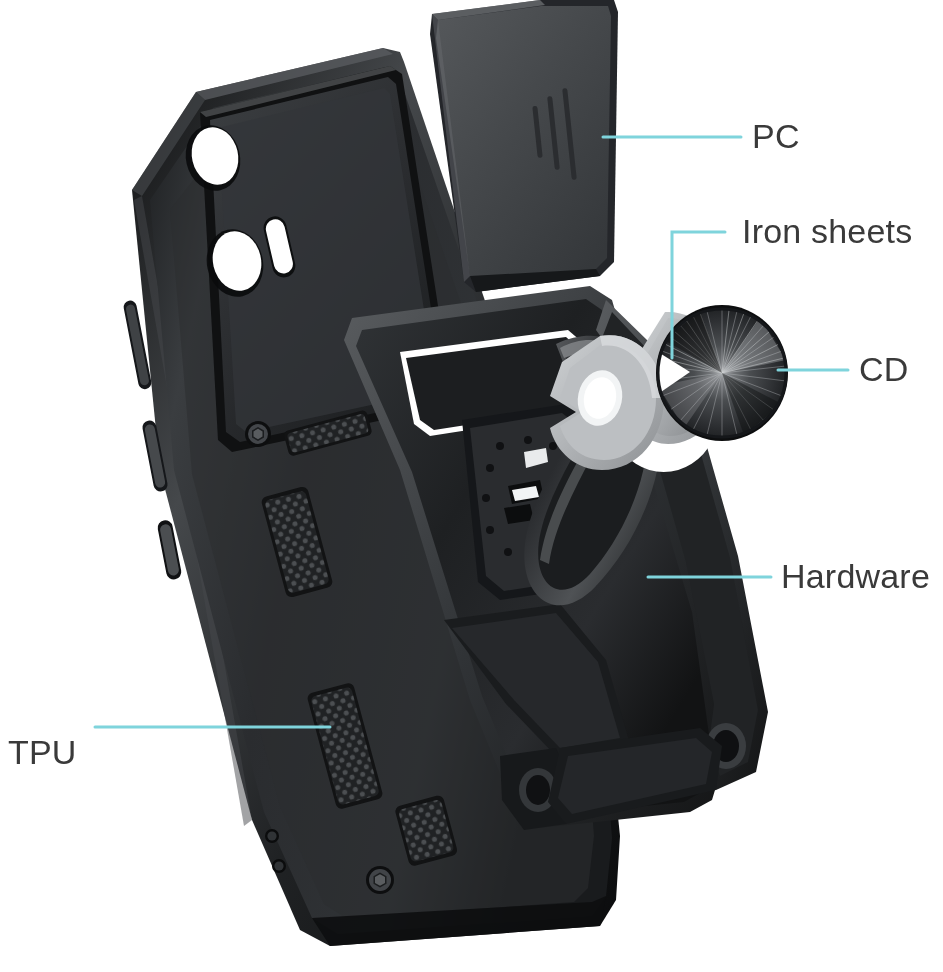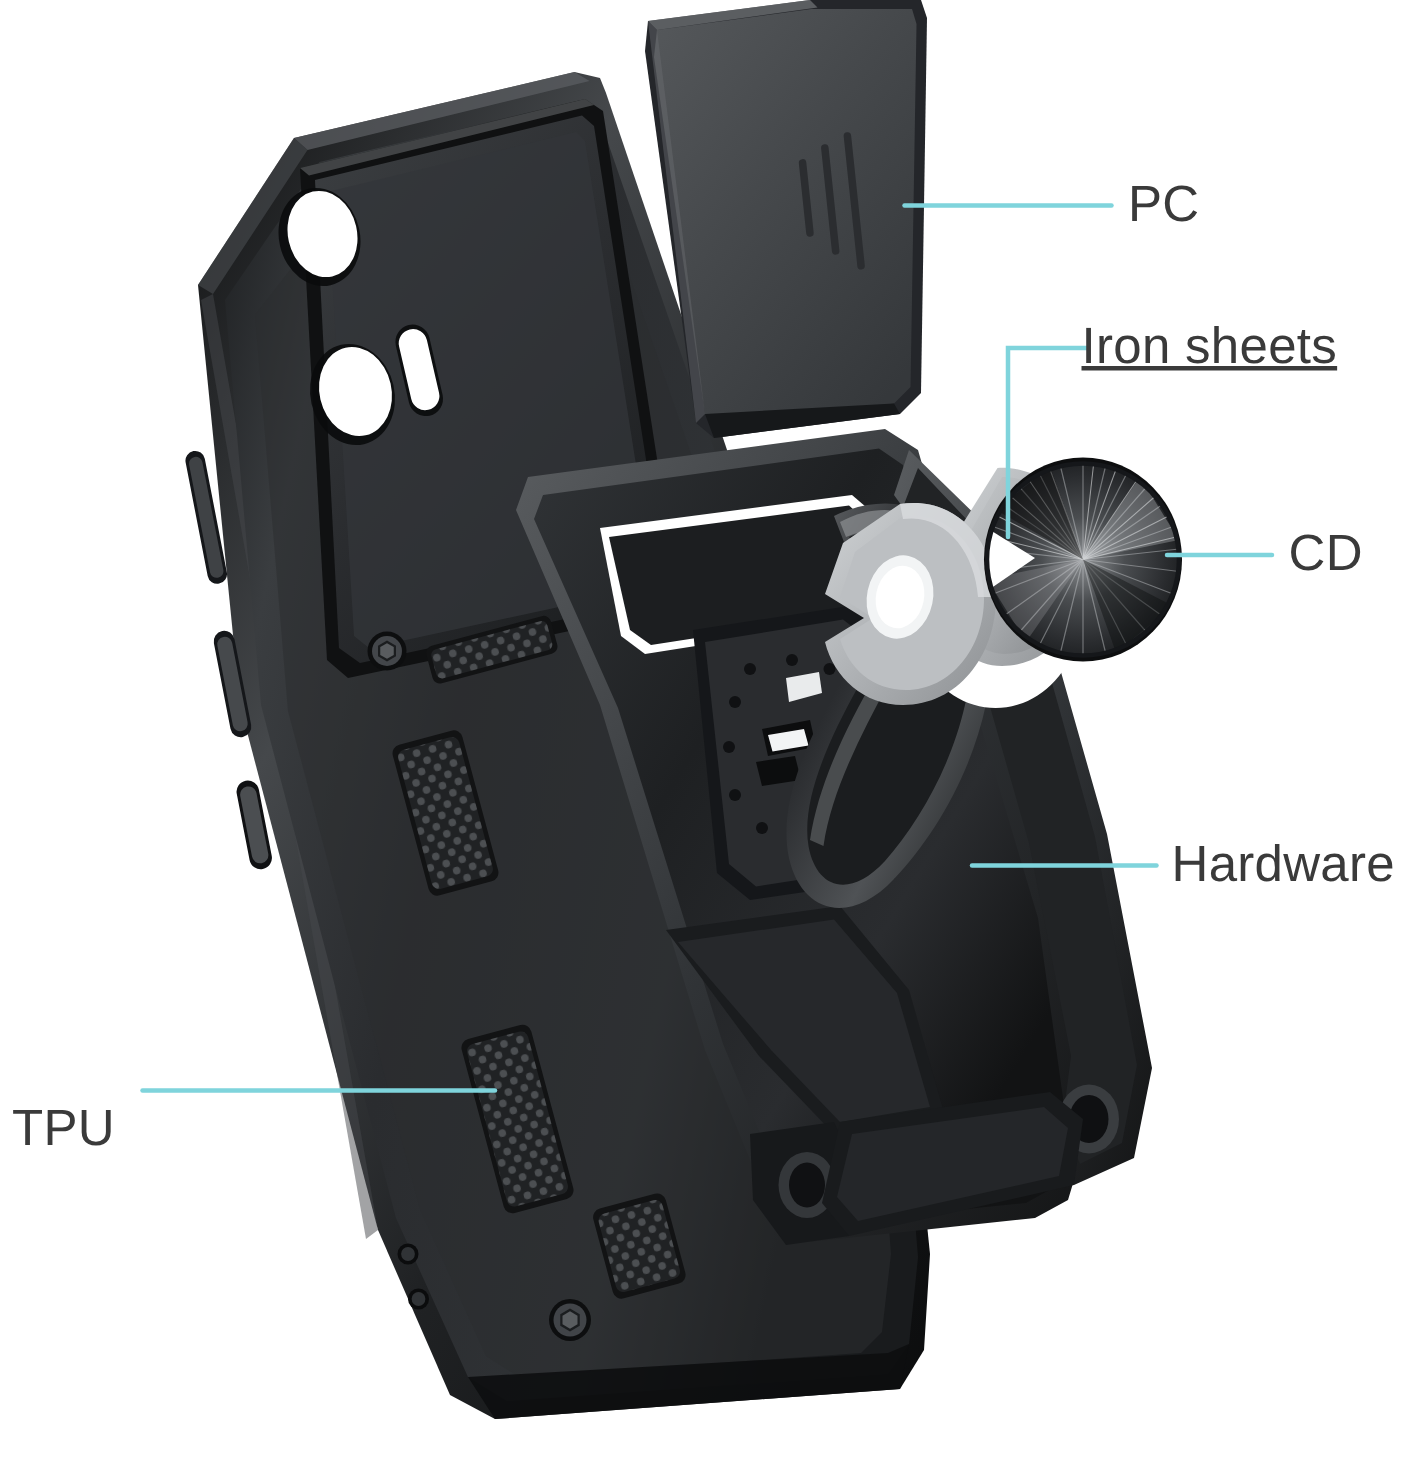--- a/index.html
+++ b/index.html
@@ -27,21 +27,21 @@
     position: absolute;
     color: #3a3a3a;
     font-family: "Liberation Sans", sans-serif;
     font-size: 34px;
     line-height: 1;
     white-space: nowrap;
     letter-spacing: 0.2px;
     user-select: none;
   }
   .lbl-pc       { left: 752px; top: 119px; }
-  .lbl-iron     { left: 721px; top: 214px; text-decoration: underline; }
+  .lbl-iron     { left: 742px; top: 214px; }
   .lbl-cd       { left: 859px; top: 352px; }
   .lbl-hardware { left: 781px; top: 559px; }
   .lbl-tpu      { left: 8px;  top: 735px; }
 </style>
 </head>
 <body>
 
 <div id="stage">
 
   <svg id="art" viewBox="0 0 943 972" xmlns="http://www.w3.org/2000/svg">

